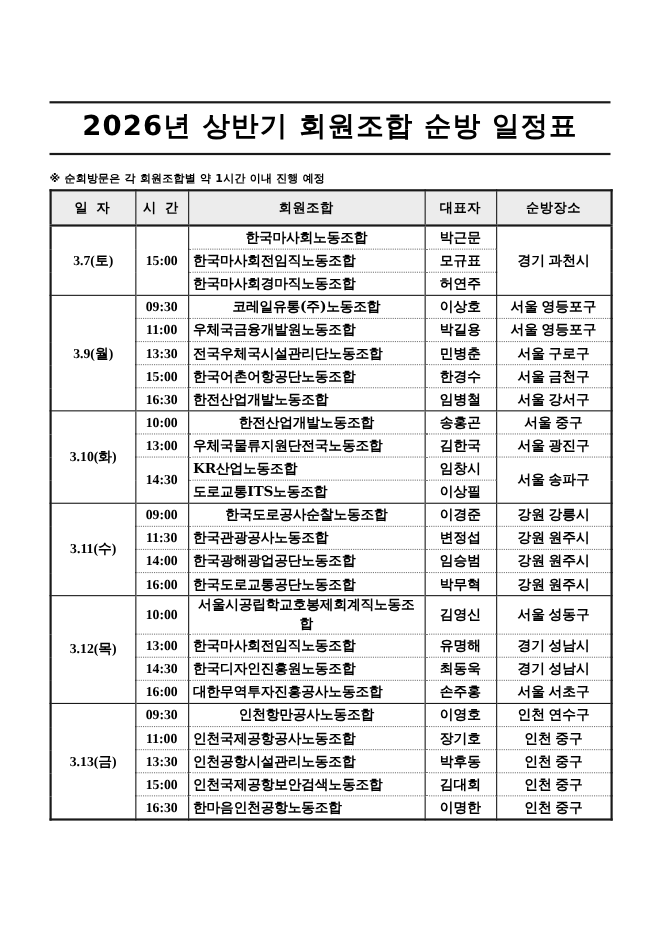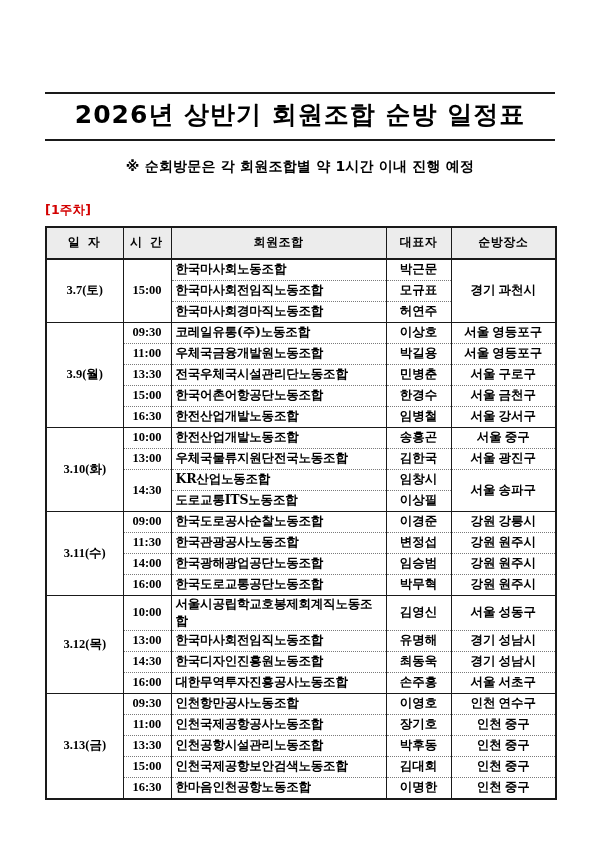--- a/index.html
+++ b/index.html
@@ -37,24 +37,24 @@
     font-weight: bold;
     font-size: 25px;
     letter-spacing: 1px;
     line-height: 1.15;
     white-space: nowrap;
   }
 
   
   .notes {
     margin-top: 13px;
-    text-align: center;
+    text-align: left;
     font-family: "DejaVu Sans", sans-serif;
     font-weight: bold;
-    font-size: 14px;
+    font-size: 10px;
     line-height: 1.85;
     letter-spacing: 0.2px;
   }
   .note-line { display: block; white-space: nowrap; }
 
   
   .week-label {
     margin-top: 22px;
     margin-bottom: 7px;
     color: #d30000;
@@ -97,20 +97,21 @@
     border-top: 1px dotted #7a7a7a;
     border-bottom: 1px dotted #7a7a7a;
     height: 20px;
     padding: 0 4px;
     font-size: 12.5px;
     font-weight: bold;
     vertical-align: middle;
   }
   table.schedule tr.group-start td {
     border-top: 1.5px solid #1a1a1a;
+    text-align: center;
   }
   table.schedule tr:last-child td {
     border-bottom: none;
   }
 
   td.cell-date {
     text-align: center;
     font-family: "Liberation Serif", serif;
     font-size: 12.5px;
     border-top: 1.5px solid #1a1a1a;
@@ -156,21 +157,20 @@
 <div class="page">
 
   <div class="title-block">
     <div class="doc-title">2026년 상반기 회원조합 순방 일정표</div>
   </div>
 
   <div class="notes">
     <span class="note-line">※ 순회방문은 각 회원조합별 약 1시간 이내 진행 예정</span>
   </div>
 
-  <div class="week-label">[1주차]</div>
 
   <table class="schedule">
     <colgroup>
       <col class="c-date">
         <col class="c-time">
         <col class="c-union">
         <col class="c-rep">
         <col class="c-place">
     </colgroup>
     <thead>

